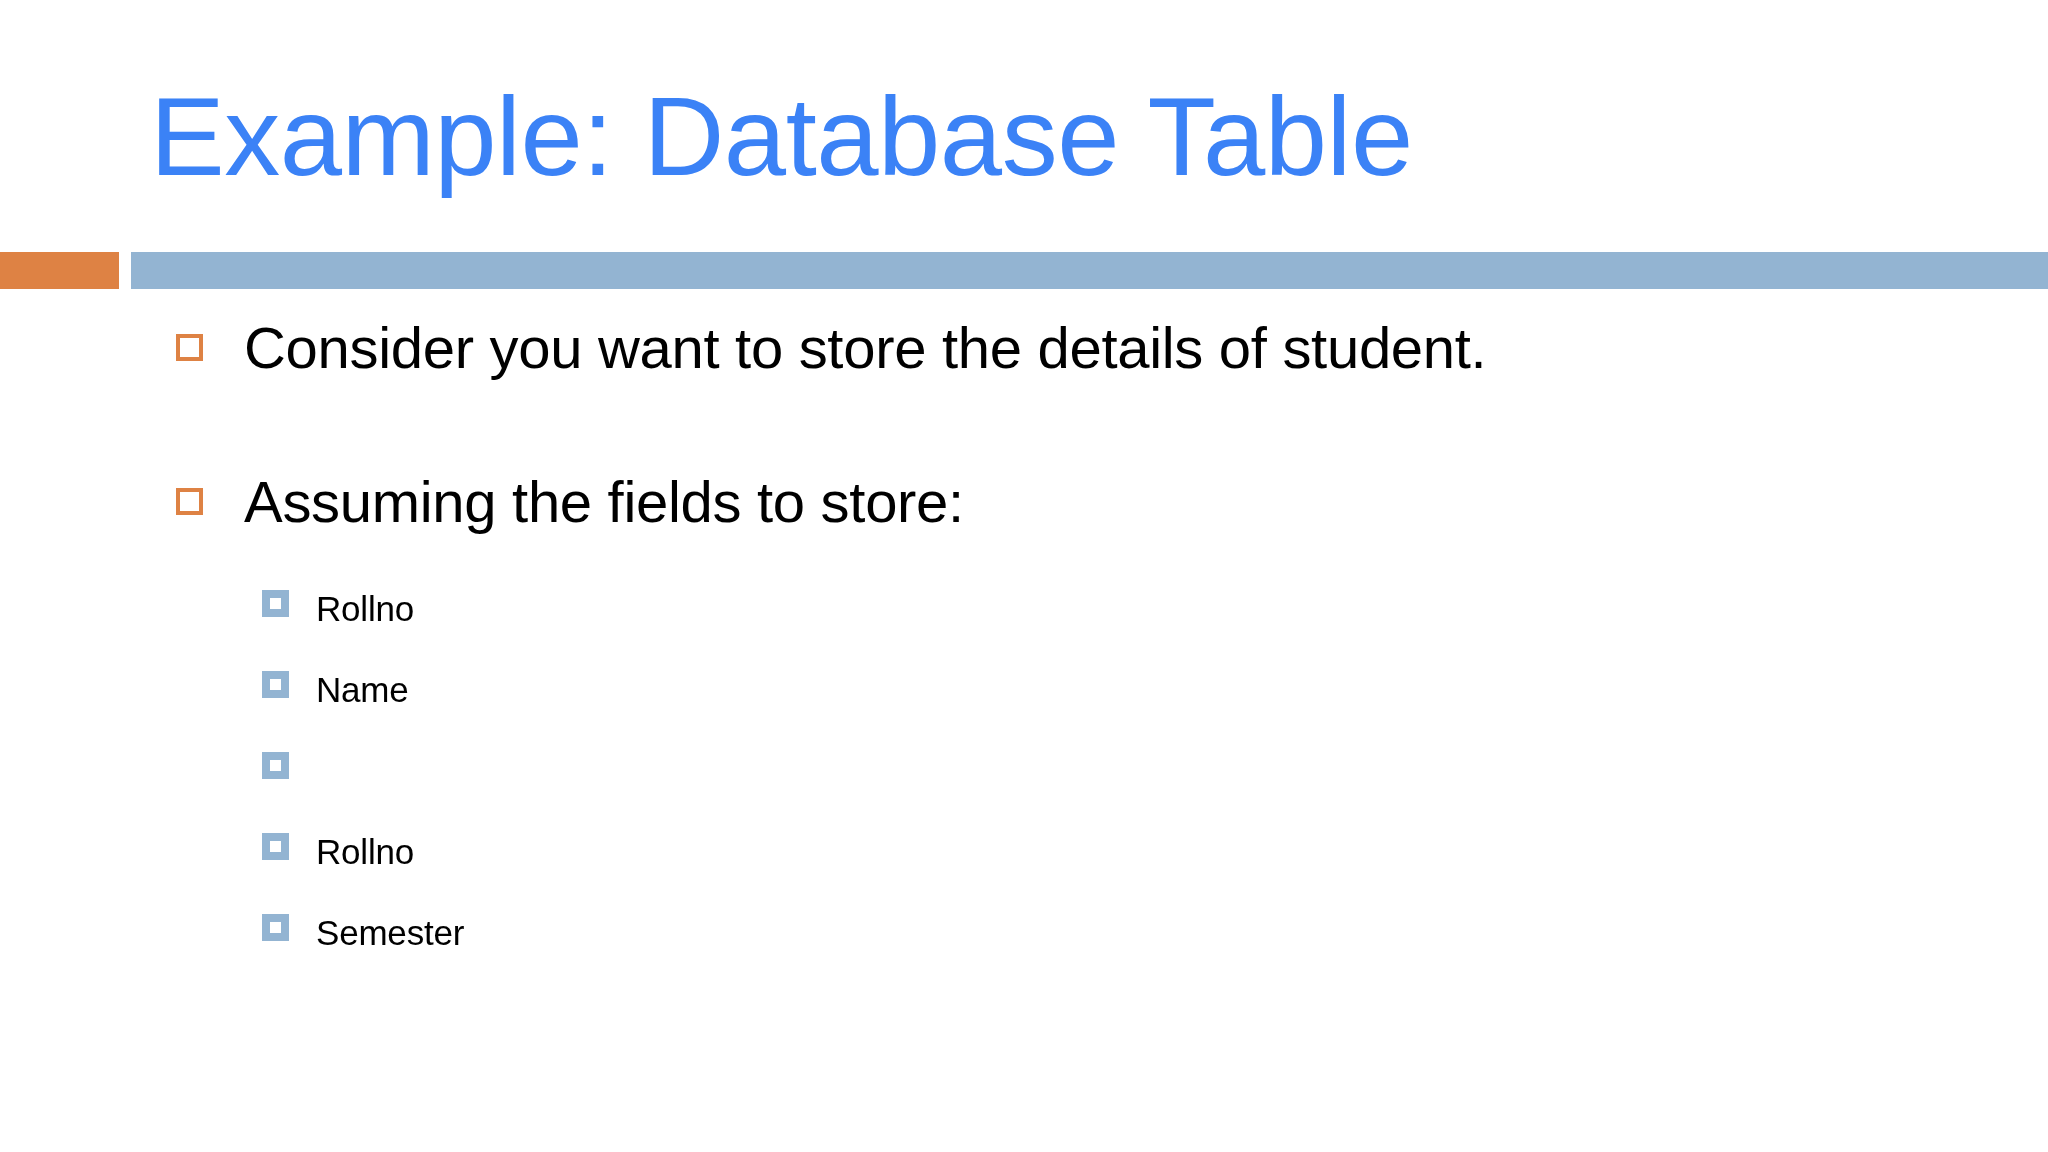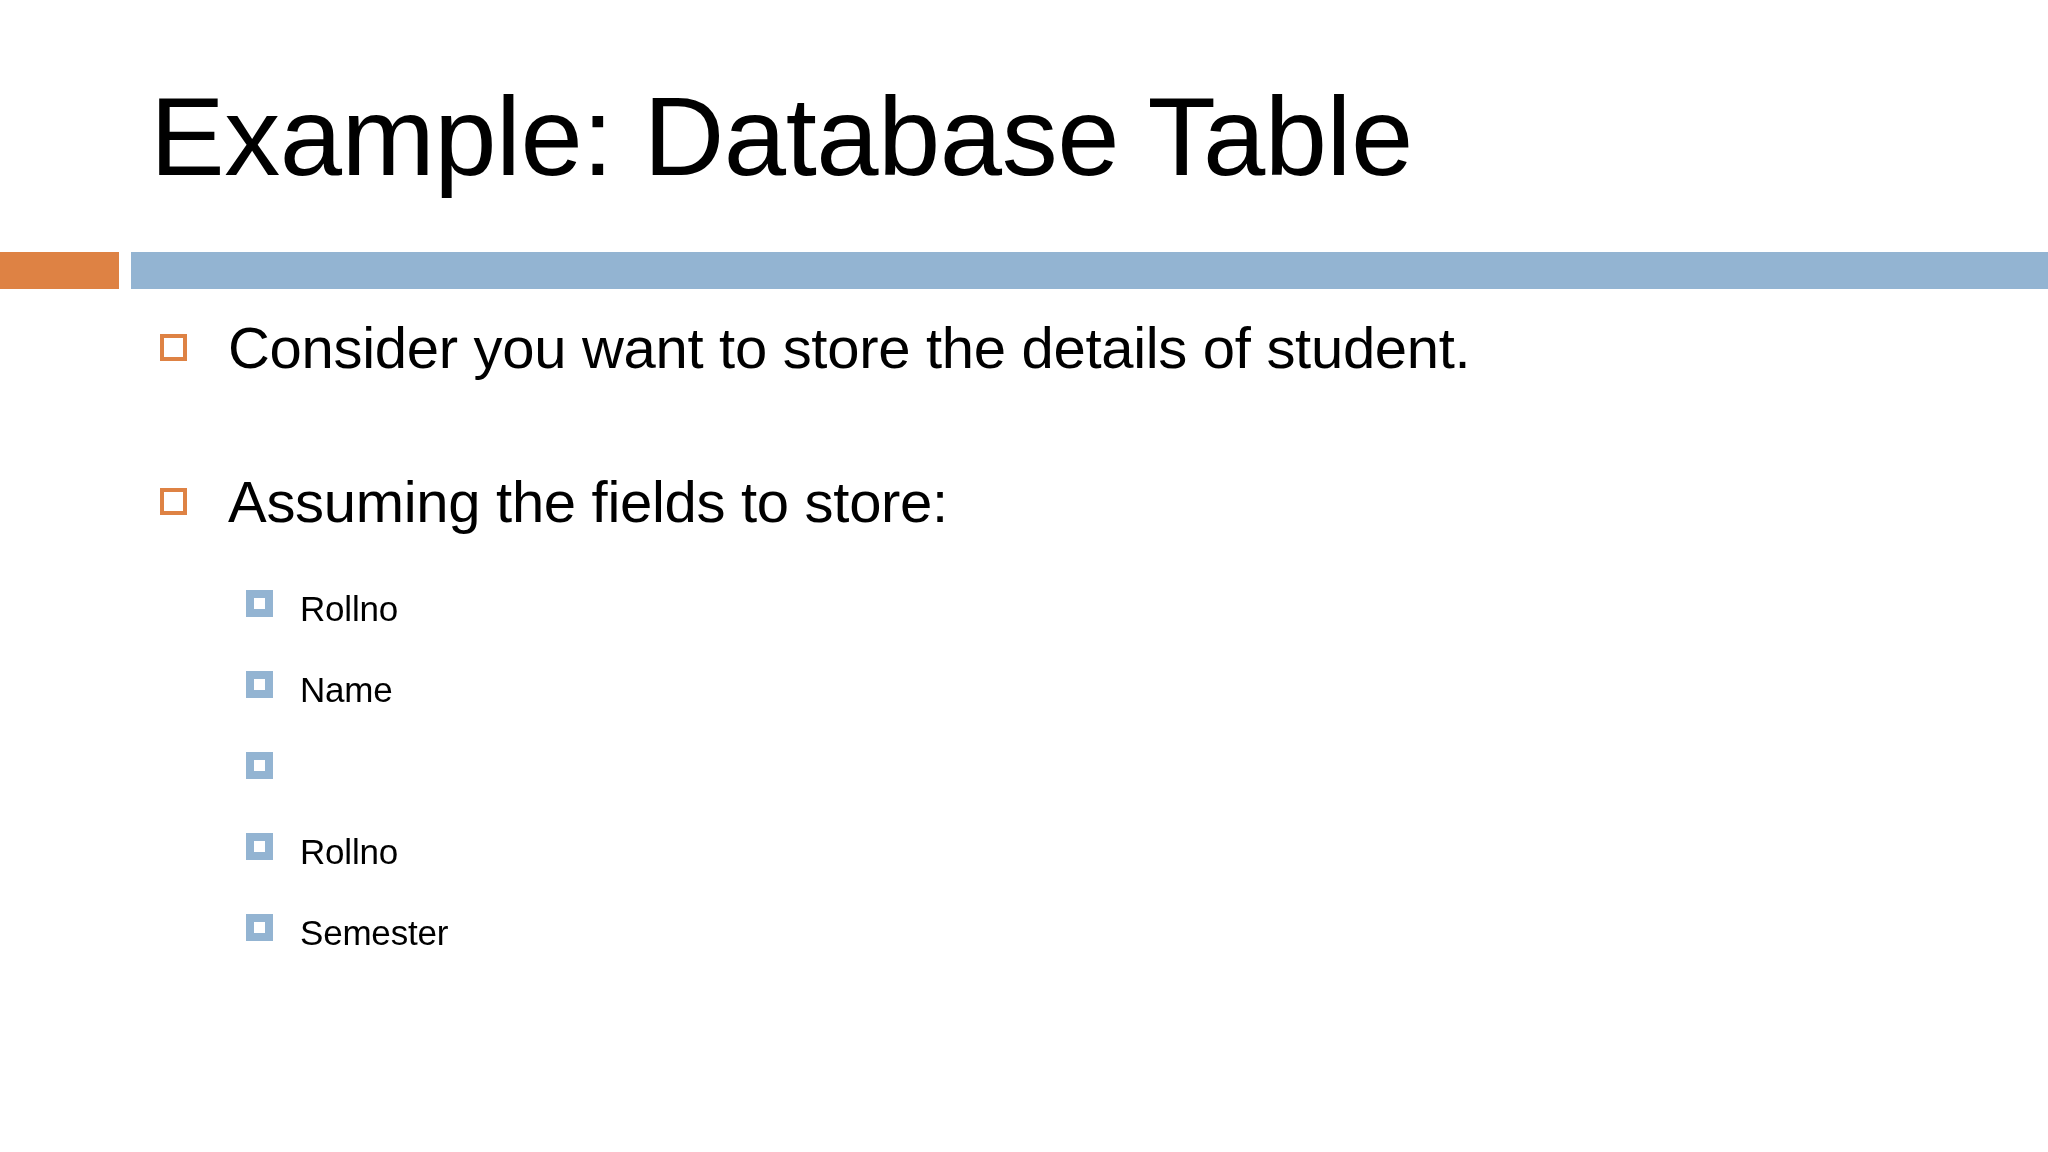--- a/index.html
+++ b/index.html
@@ -27,21 +27,21 @@
     top: 78px;
     width: 1800px;
     height: 160px;
   }
   .slide-title {
     font-family: "Liberation Sans", "DejaVu Sans", sans-serif;
     font-size: 112px;
     font-weight: 400;
     line-height: 118px;
     letter-spacing: -0.5px;
-    color: #000000;
+    color: #3b82f6;
     white-space: nowrap;
     margin: 0;
     padding: 0;
   }
 
   
   .accent-bars {
     position: absolute;
     left: 0;
     top: 252px;
@@ -61,21 +61,21 @@
     left: 131px;
     top: 0;
     width: 1917px;
     height: 37px;
     background: #93B4D2;
   }
 
   
   .body-area {
     position: absolute;
-    left: 0;
+    left: 16px;
     top: 300px;
     width: 1984px;
   }
 
   .bullet-list {
     list-style: none;
     margin: 0;
     padding: 0;
   }
 

